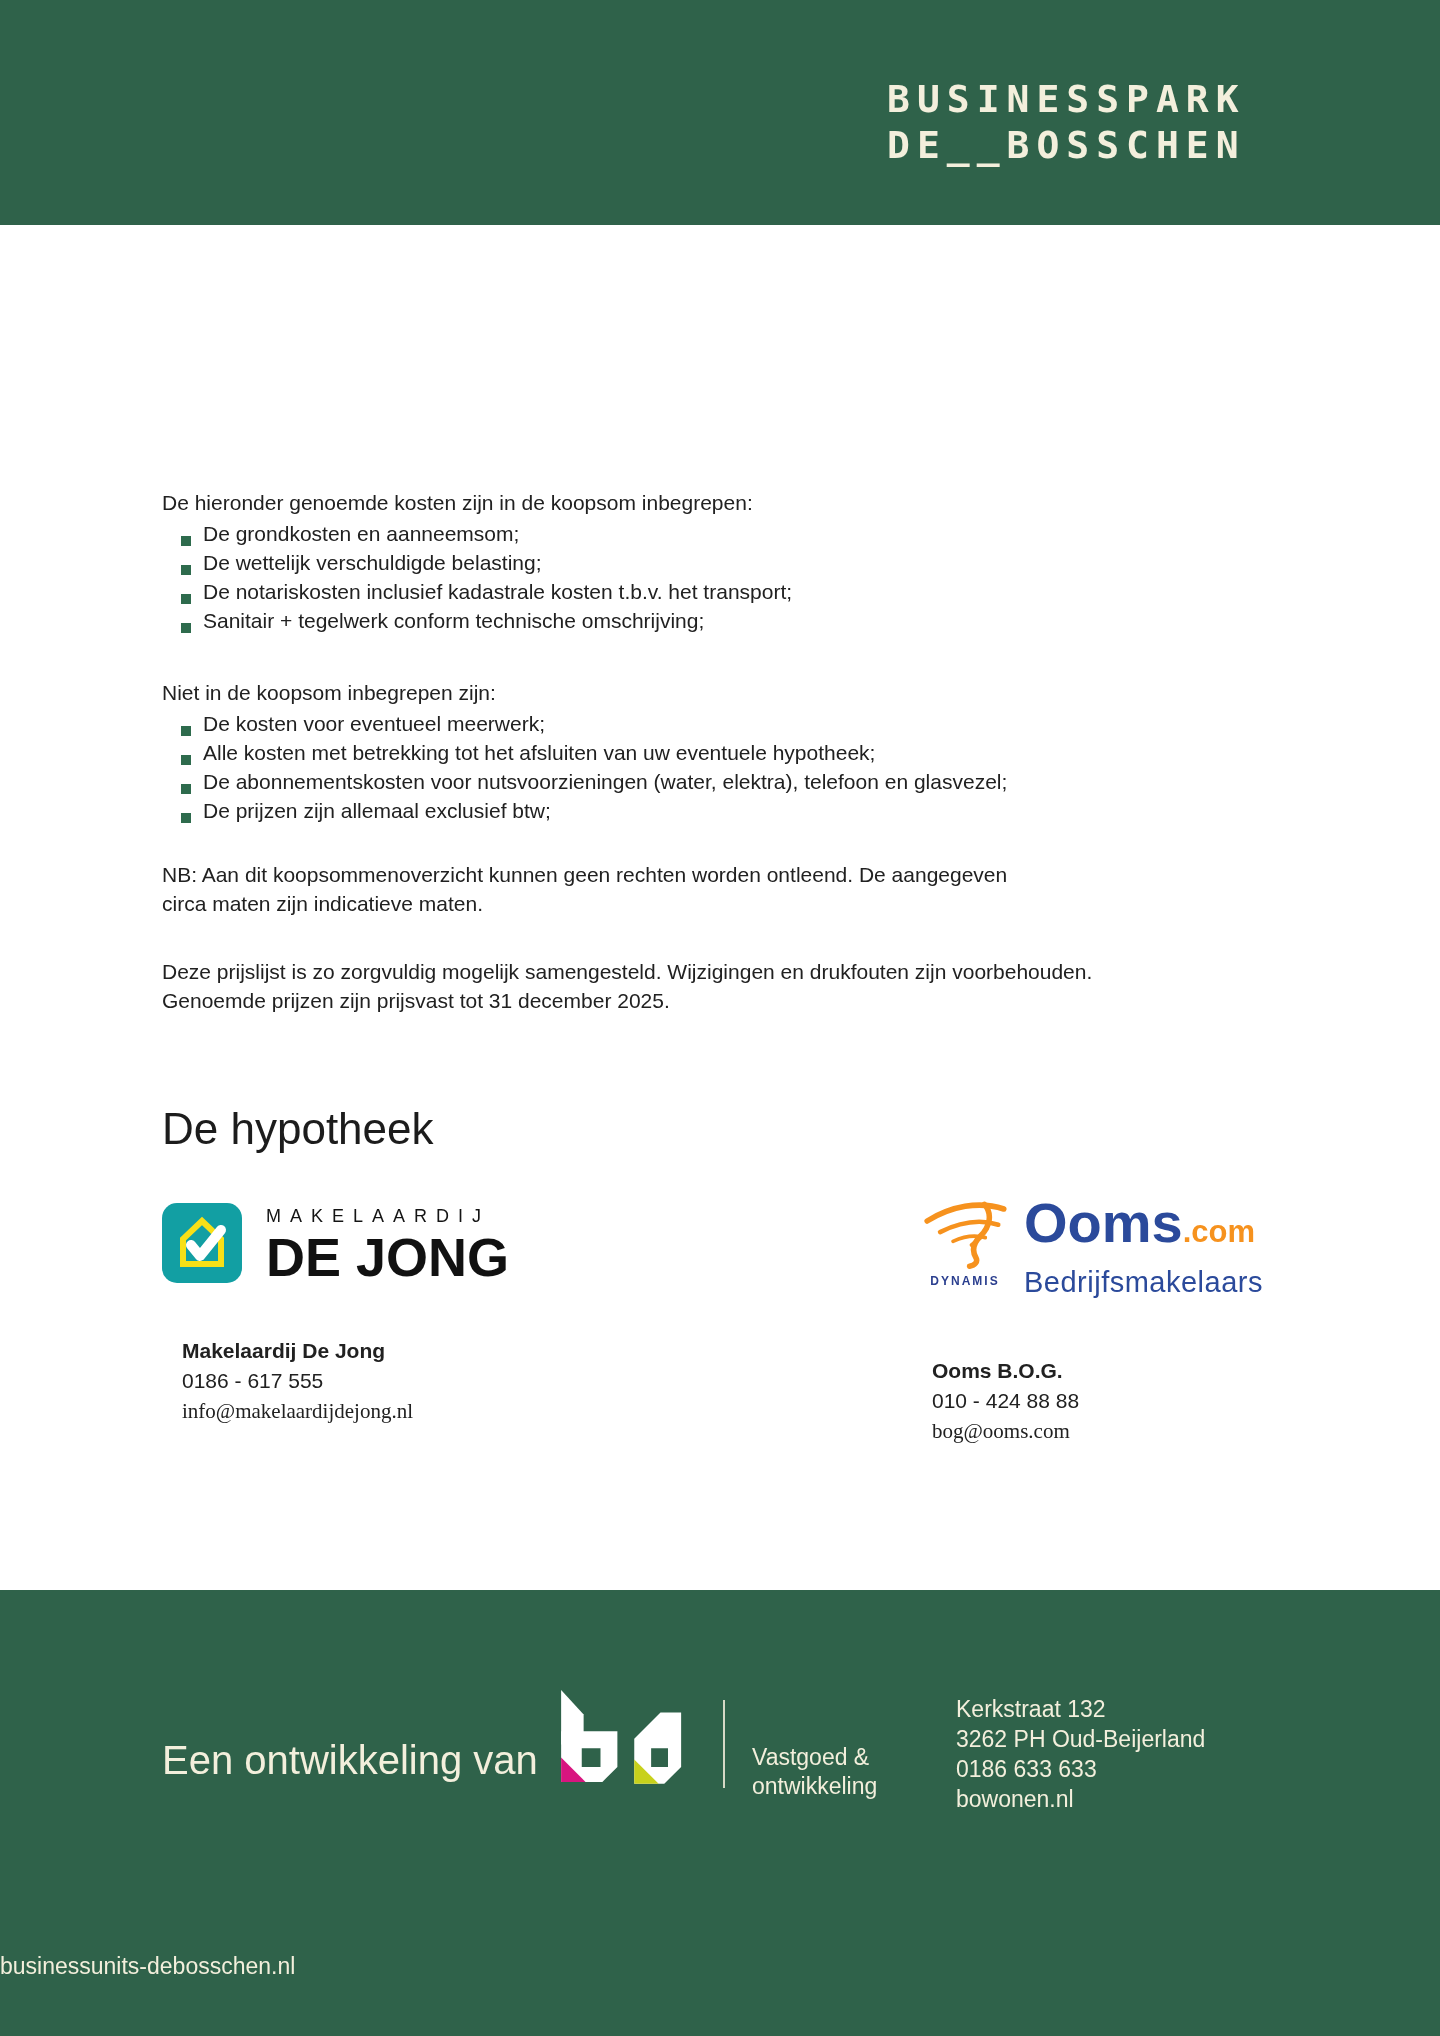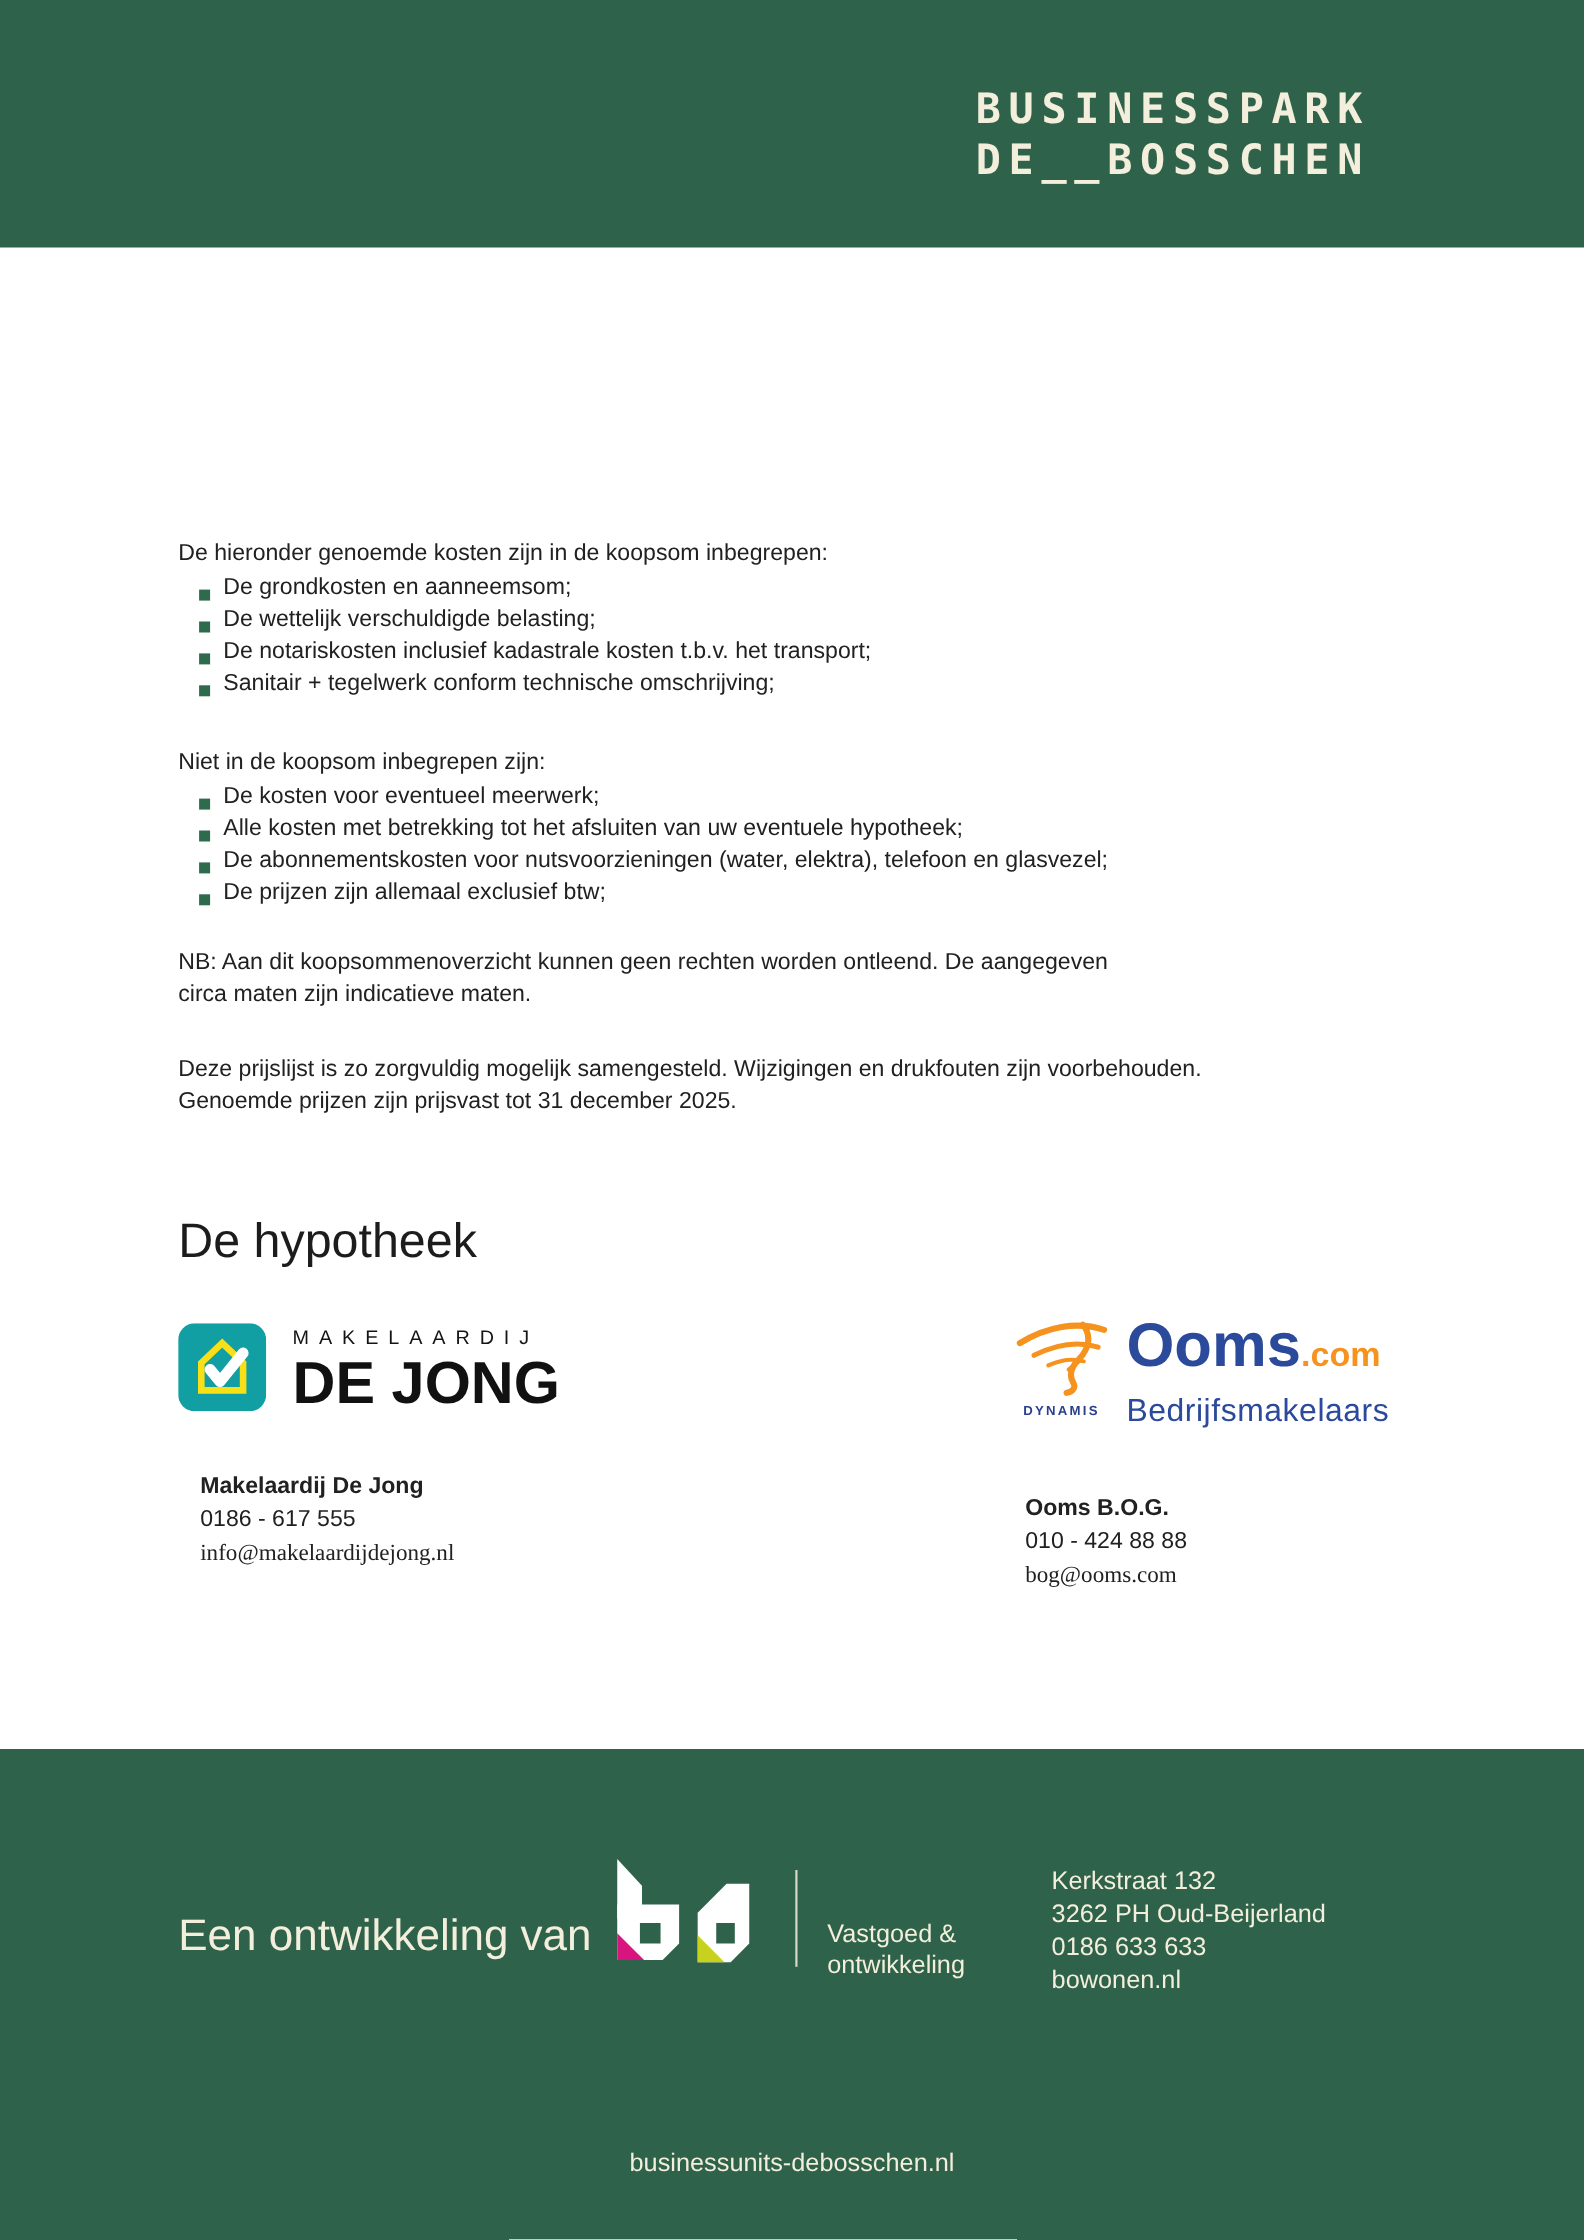--- a/index.html
+++ b/index.html
@@ -55,21 +55,21 @@
   .contact.left{margin-left:162px;}
   .contact.right{position:absolute;left:932px;top:0;margin-top:20px;}
   .contact a, .linklike{color:#212121;text-decoration:none;font-family:Liberation Serif, serif;}
 
   
   .footer-dev{position:absolute;left:162px;top:148px;font-size:40px;font-weight:400;color:#F3EFDC;white-space:nowrap;}
   .bo-logo{position:absolute;left:548px;top:96px;}
   .footer-divider{position:absolute;left:723px;top:110px;width:2px;height:88px;background:rgba(243,239,220,0.85);}
   .bo-tagline{position:absolute;left:752px;top:153px;font-size:23px;line-height:29px;color:#F3EFDC;}
   .footer-address{position:absolute;left:956px;top:104px;font-size:23px;line-height:30px;color:#F3EFDC;white-space:nowrap;}
-  .footer-site{position:absolute;left:0;right:0;top:363px;text-align:center;font-size:23px;color:#F3EFDC;}
+  .footer-site{position:absolute;left:0;right:0;top:363px;font-size:23px;color:#F3EFDC;}
 </style>
 </head>
 <body>
 
 <div class="band header">
   <div class="bp-logo">
     <div>BUSINESSPARK</div>
     <div>DE__BOSSCHEN</div>
   </div>
 </div>

